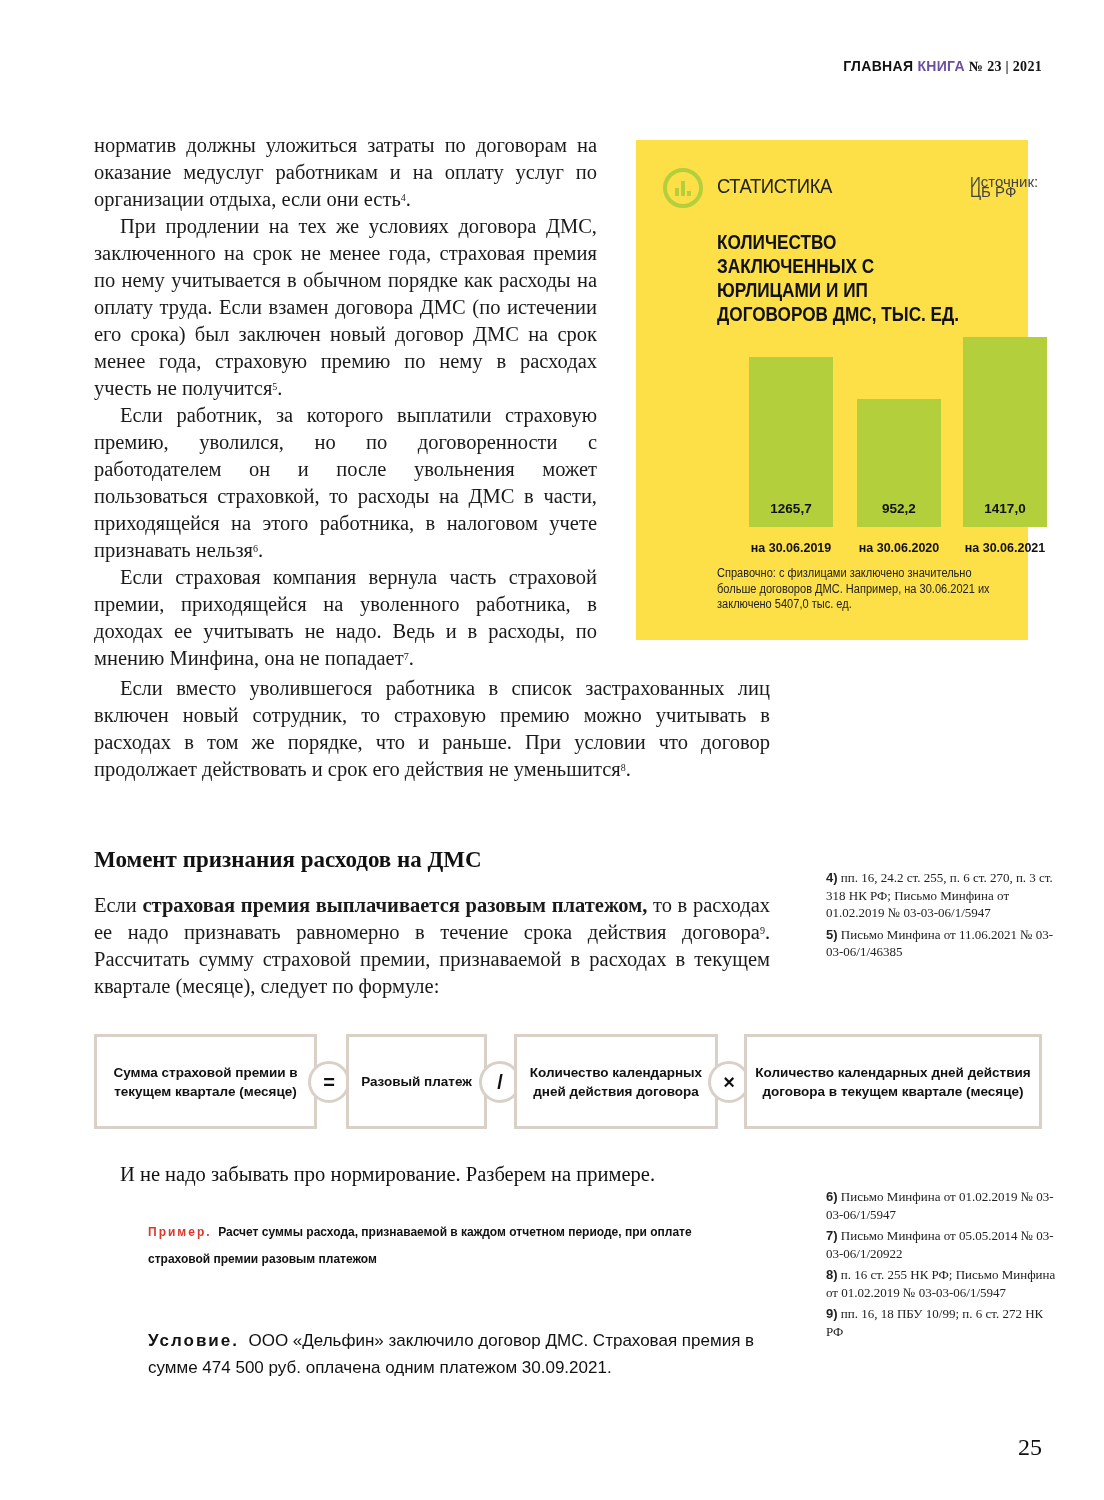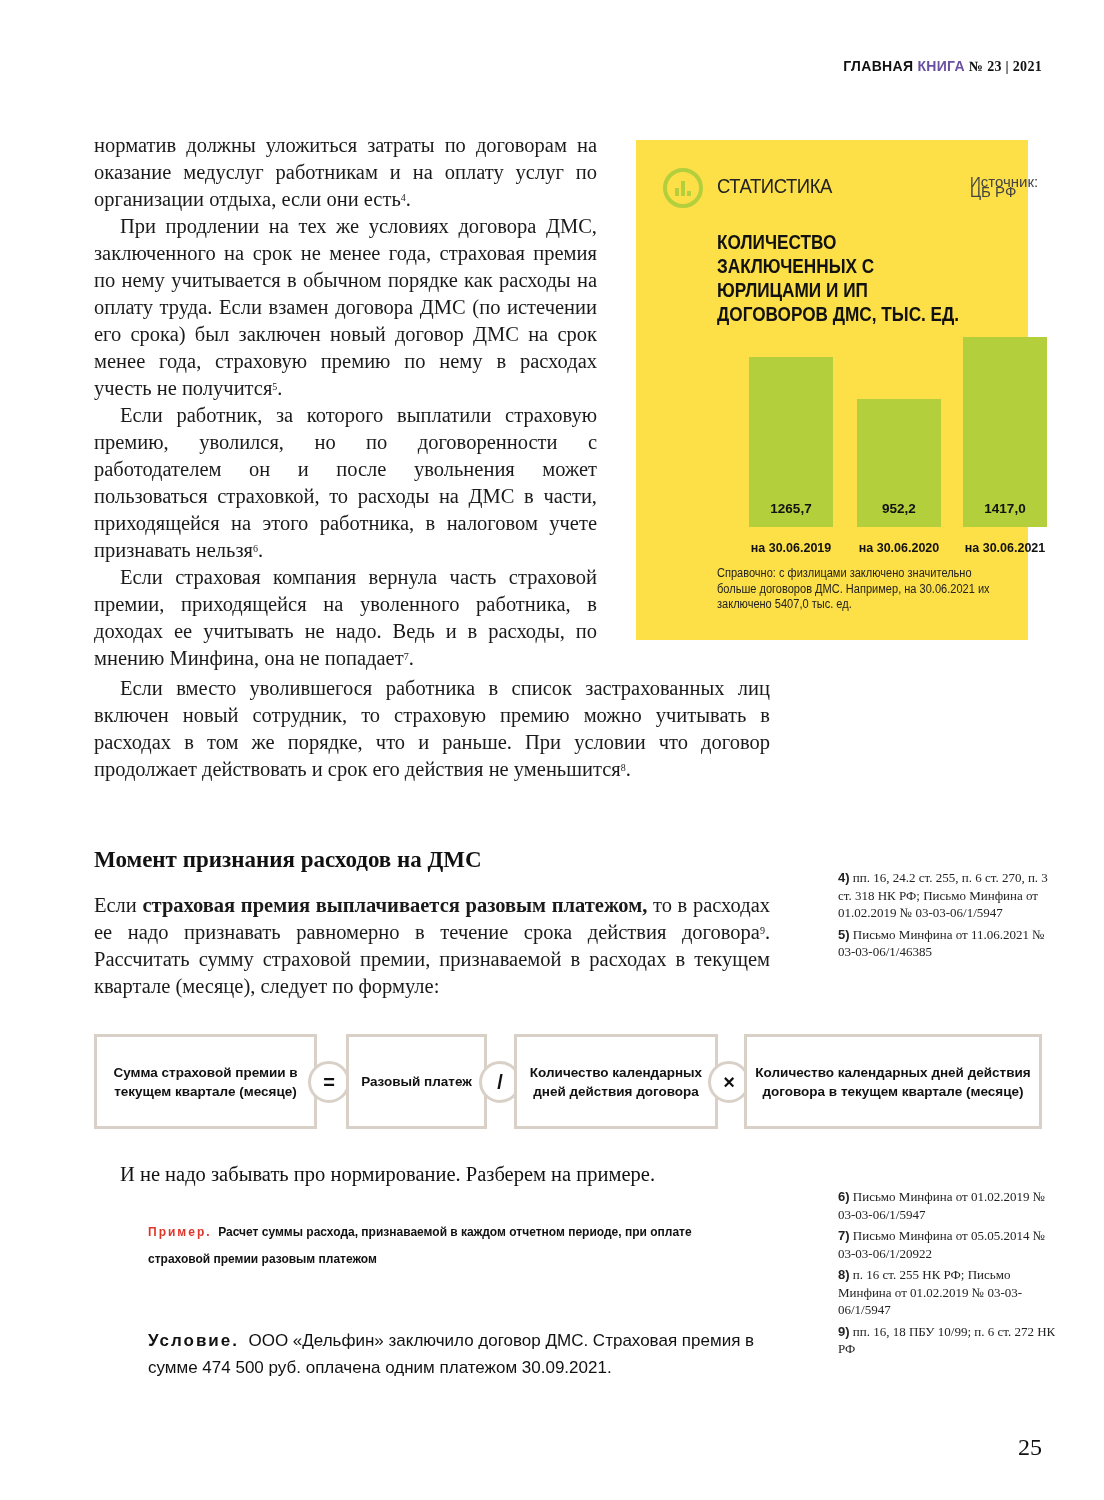--- a/index.html
+++ b/index.html
@@ -24,21 +24,21 @@
   .bar { position:absolute; background:#b3cf3c; }
   .bar-val { position:absolute; width:84px; text-align:center; font-family:"Liberation Sans", sans-serif; font-weight:700; font-size:13.5px; color:#111; }
   .bar-cat { position:absolute; width:110px; text-align:center; font-family:"Liberation Sans", sans-serif; font-weight:700; font-size:12.5px; color:#111; }
   .stat-note { position:absolute; left:81px; top:426px; width:310px; font-family:"Liberation Sans", sans-serif; font-size:12px; line-height:15.5px; color:#222; transform:scaleX(0.92); transform-origin:left; }
 
   .h2 { position:absolute; left:94px; top:847px; font-family:"Liberation Serif", serif; font-weight:700; font-size:23px; color:#111; }
   .intro2 { position:absolute; left:94px; top:892px; width:676px; font-family:"Liberation Serif", serif; font-size:20.5px; line-height:27px; text-align:justify; }
   .intro2 p { margin:0; }
 
   .fn { position:absolute; left:826px; width:230px; font-family:"Liberation Serif", serif; font-size:13px; line-height:17.5px; color:#222; }
-  .fn .item { margin-bottom:4px;margin-left:12px; }
+  .fn .item { margin-bottom:4px; }
   .fn b { font-family:"Liberation Sans", sans-serif; font-weight:700; }
 
   .formula { position:absolute; left:94px; top:1034px; width:948px; height:95px; }
   .fbox { position:absolute; top:0; height:89px; border:3px solid #d9d0c8; background:#fff; display:flex; align-items:center; justify-content:center; text-align:center; font-family:"Liberation Sans", sans-serif; font-weight:700; font-size:13.5px; line-height:19px; color:#111; }
   .fop { position:absolute; top:27px; width:36px; height:36px; border:3px solid #d9d0c8; border-radius:50%; background:#fff; display:flex; align-items:center; justify-content:center; font-family:"Liberation Sans", sans-serif; font-weight:700; font-size:20px; color:#111; }
 
   .para3 { position:absolute; left:120px; top:1163px; font-family:"Liberation Serif", serif; font-size:20.5px; color:#111; }
   .example { position:absolute; left:148px; top:1219px; width:600px; font-family:"Liberation Sans", sans-serif; font-weight:700; font-size:12px; line-height:27px; color:#111; }
   .example .tag { color:#e0362a; letter-spacing:2px; }
   .condition { position:absolute; left:148px; top:1327px; width:620px; font-family:"Liberation Sans", sans-serif; font-size:17px; line-height:27px; color:#111; }

